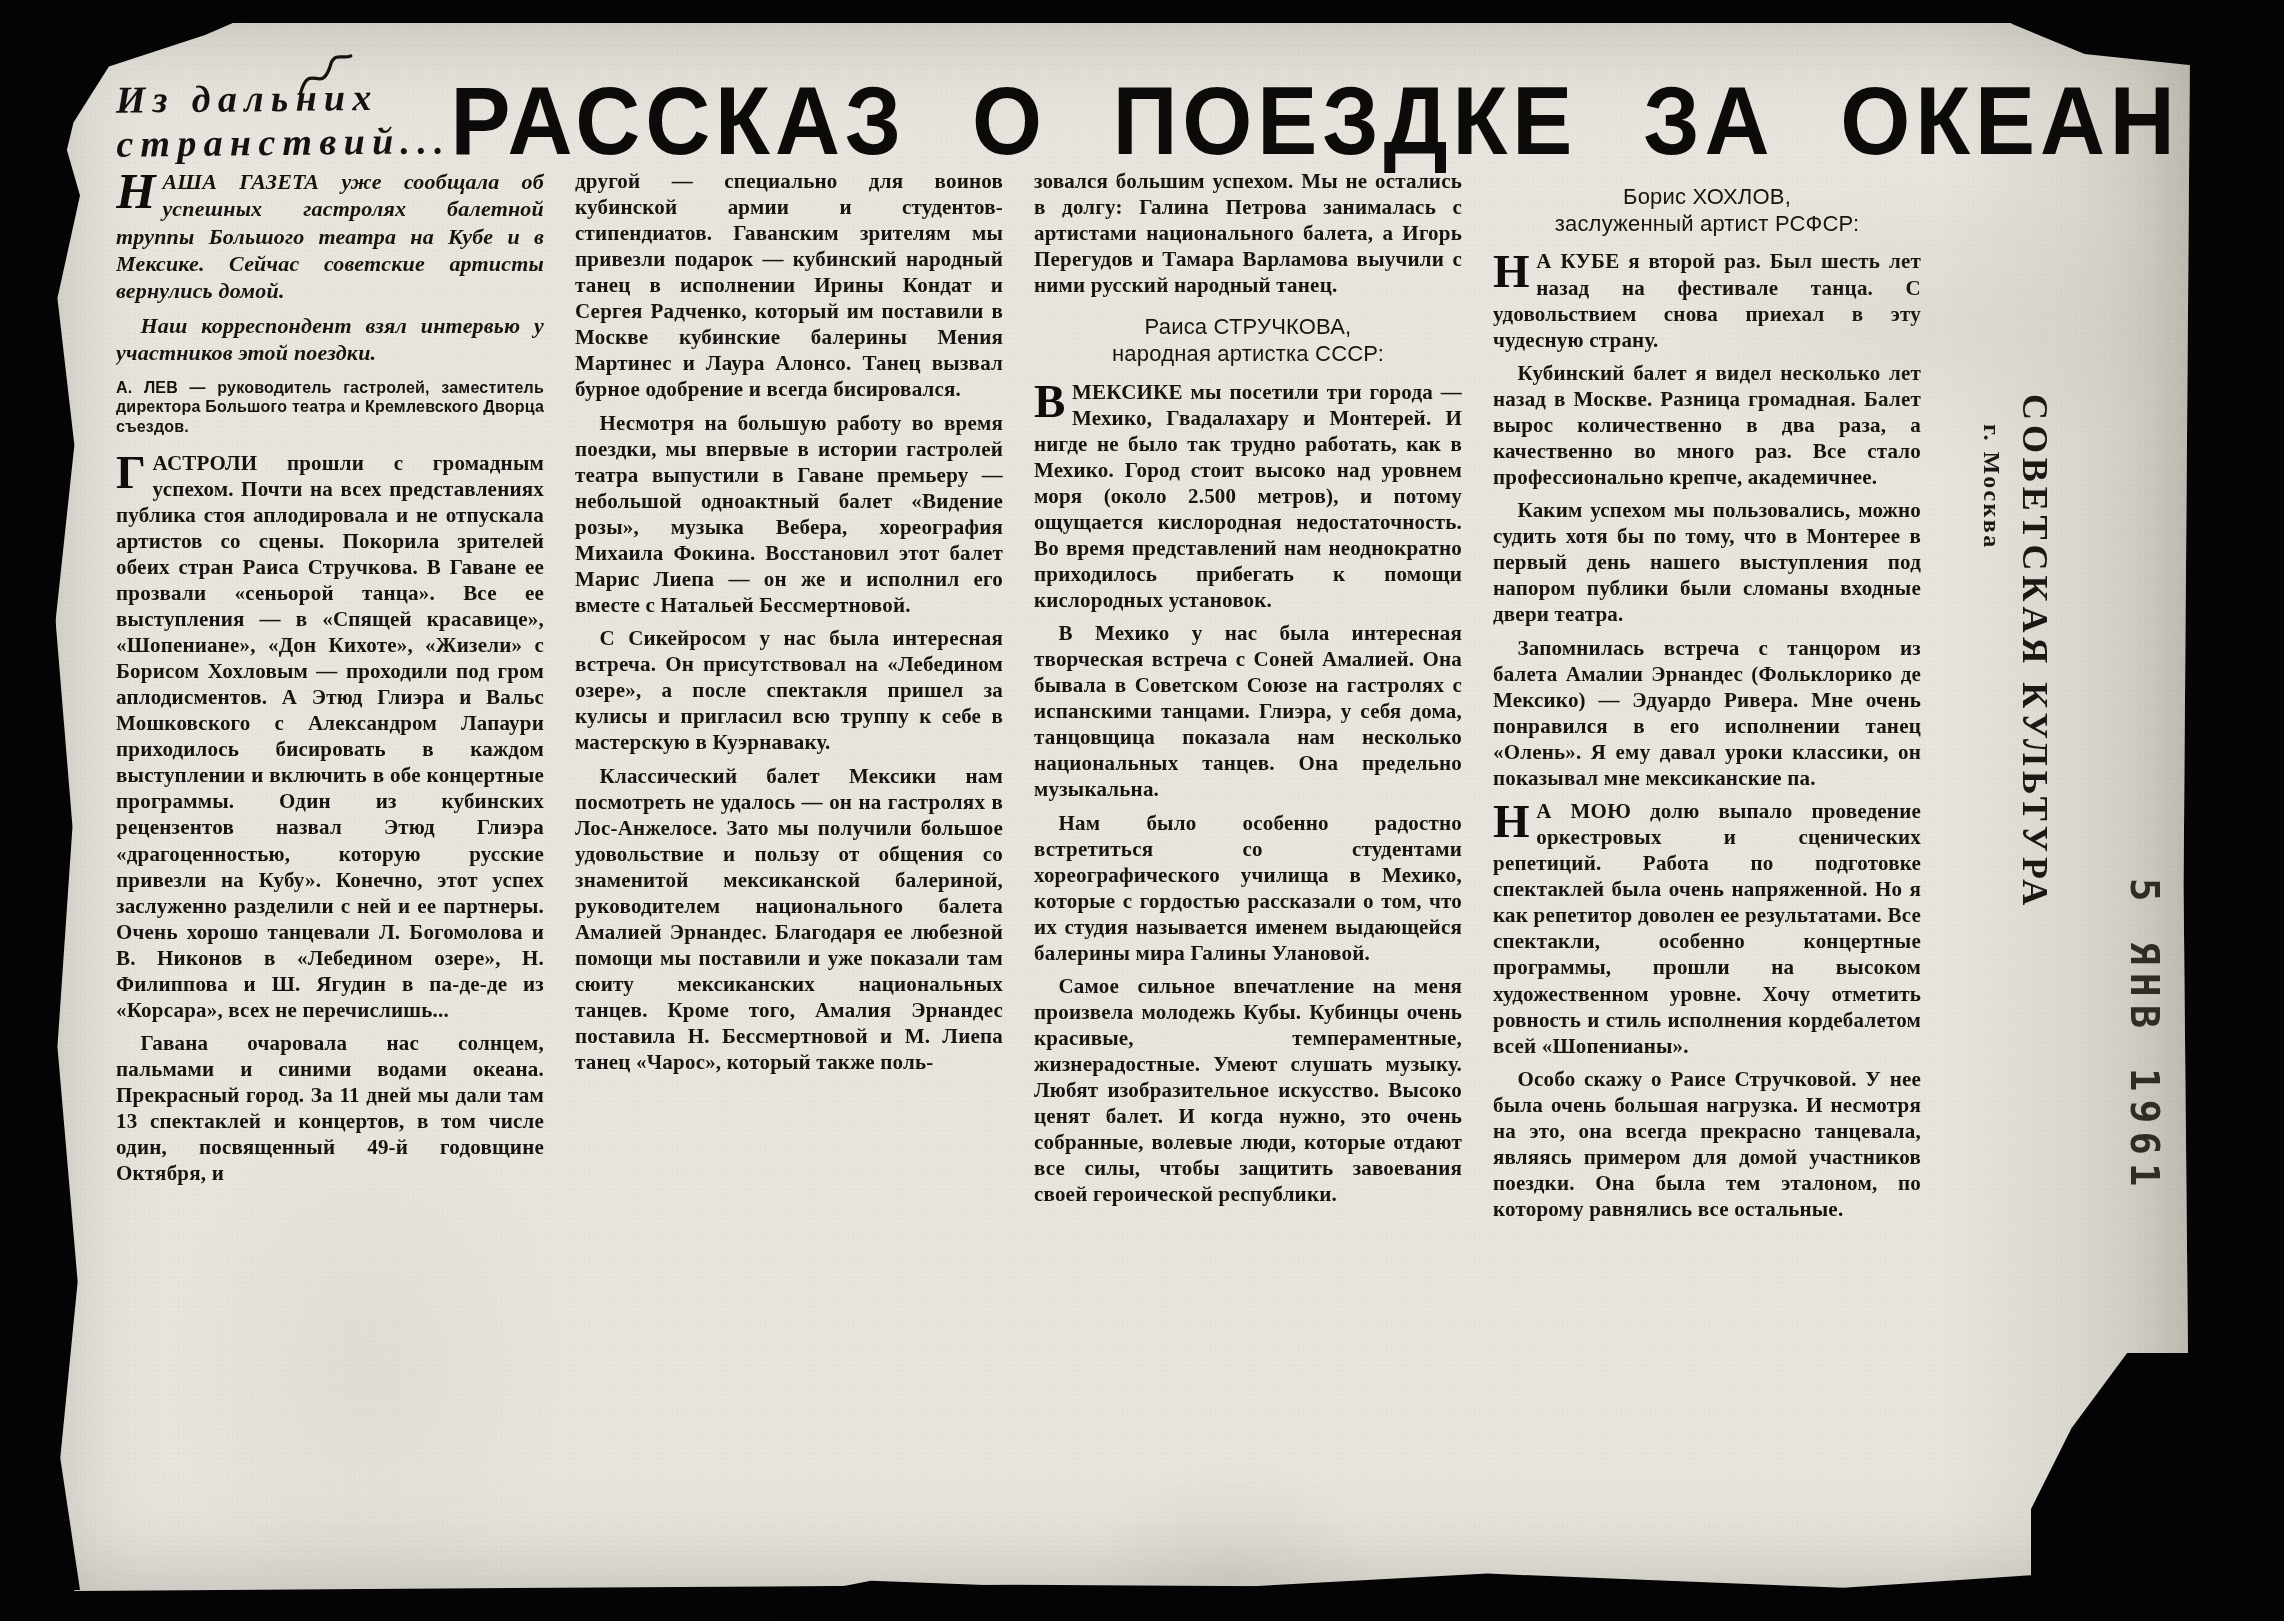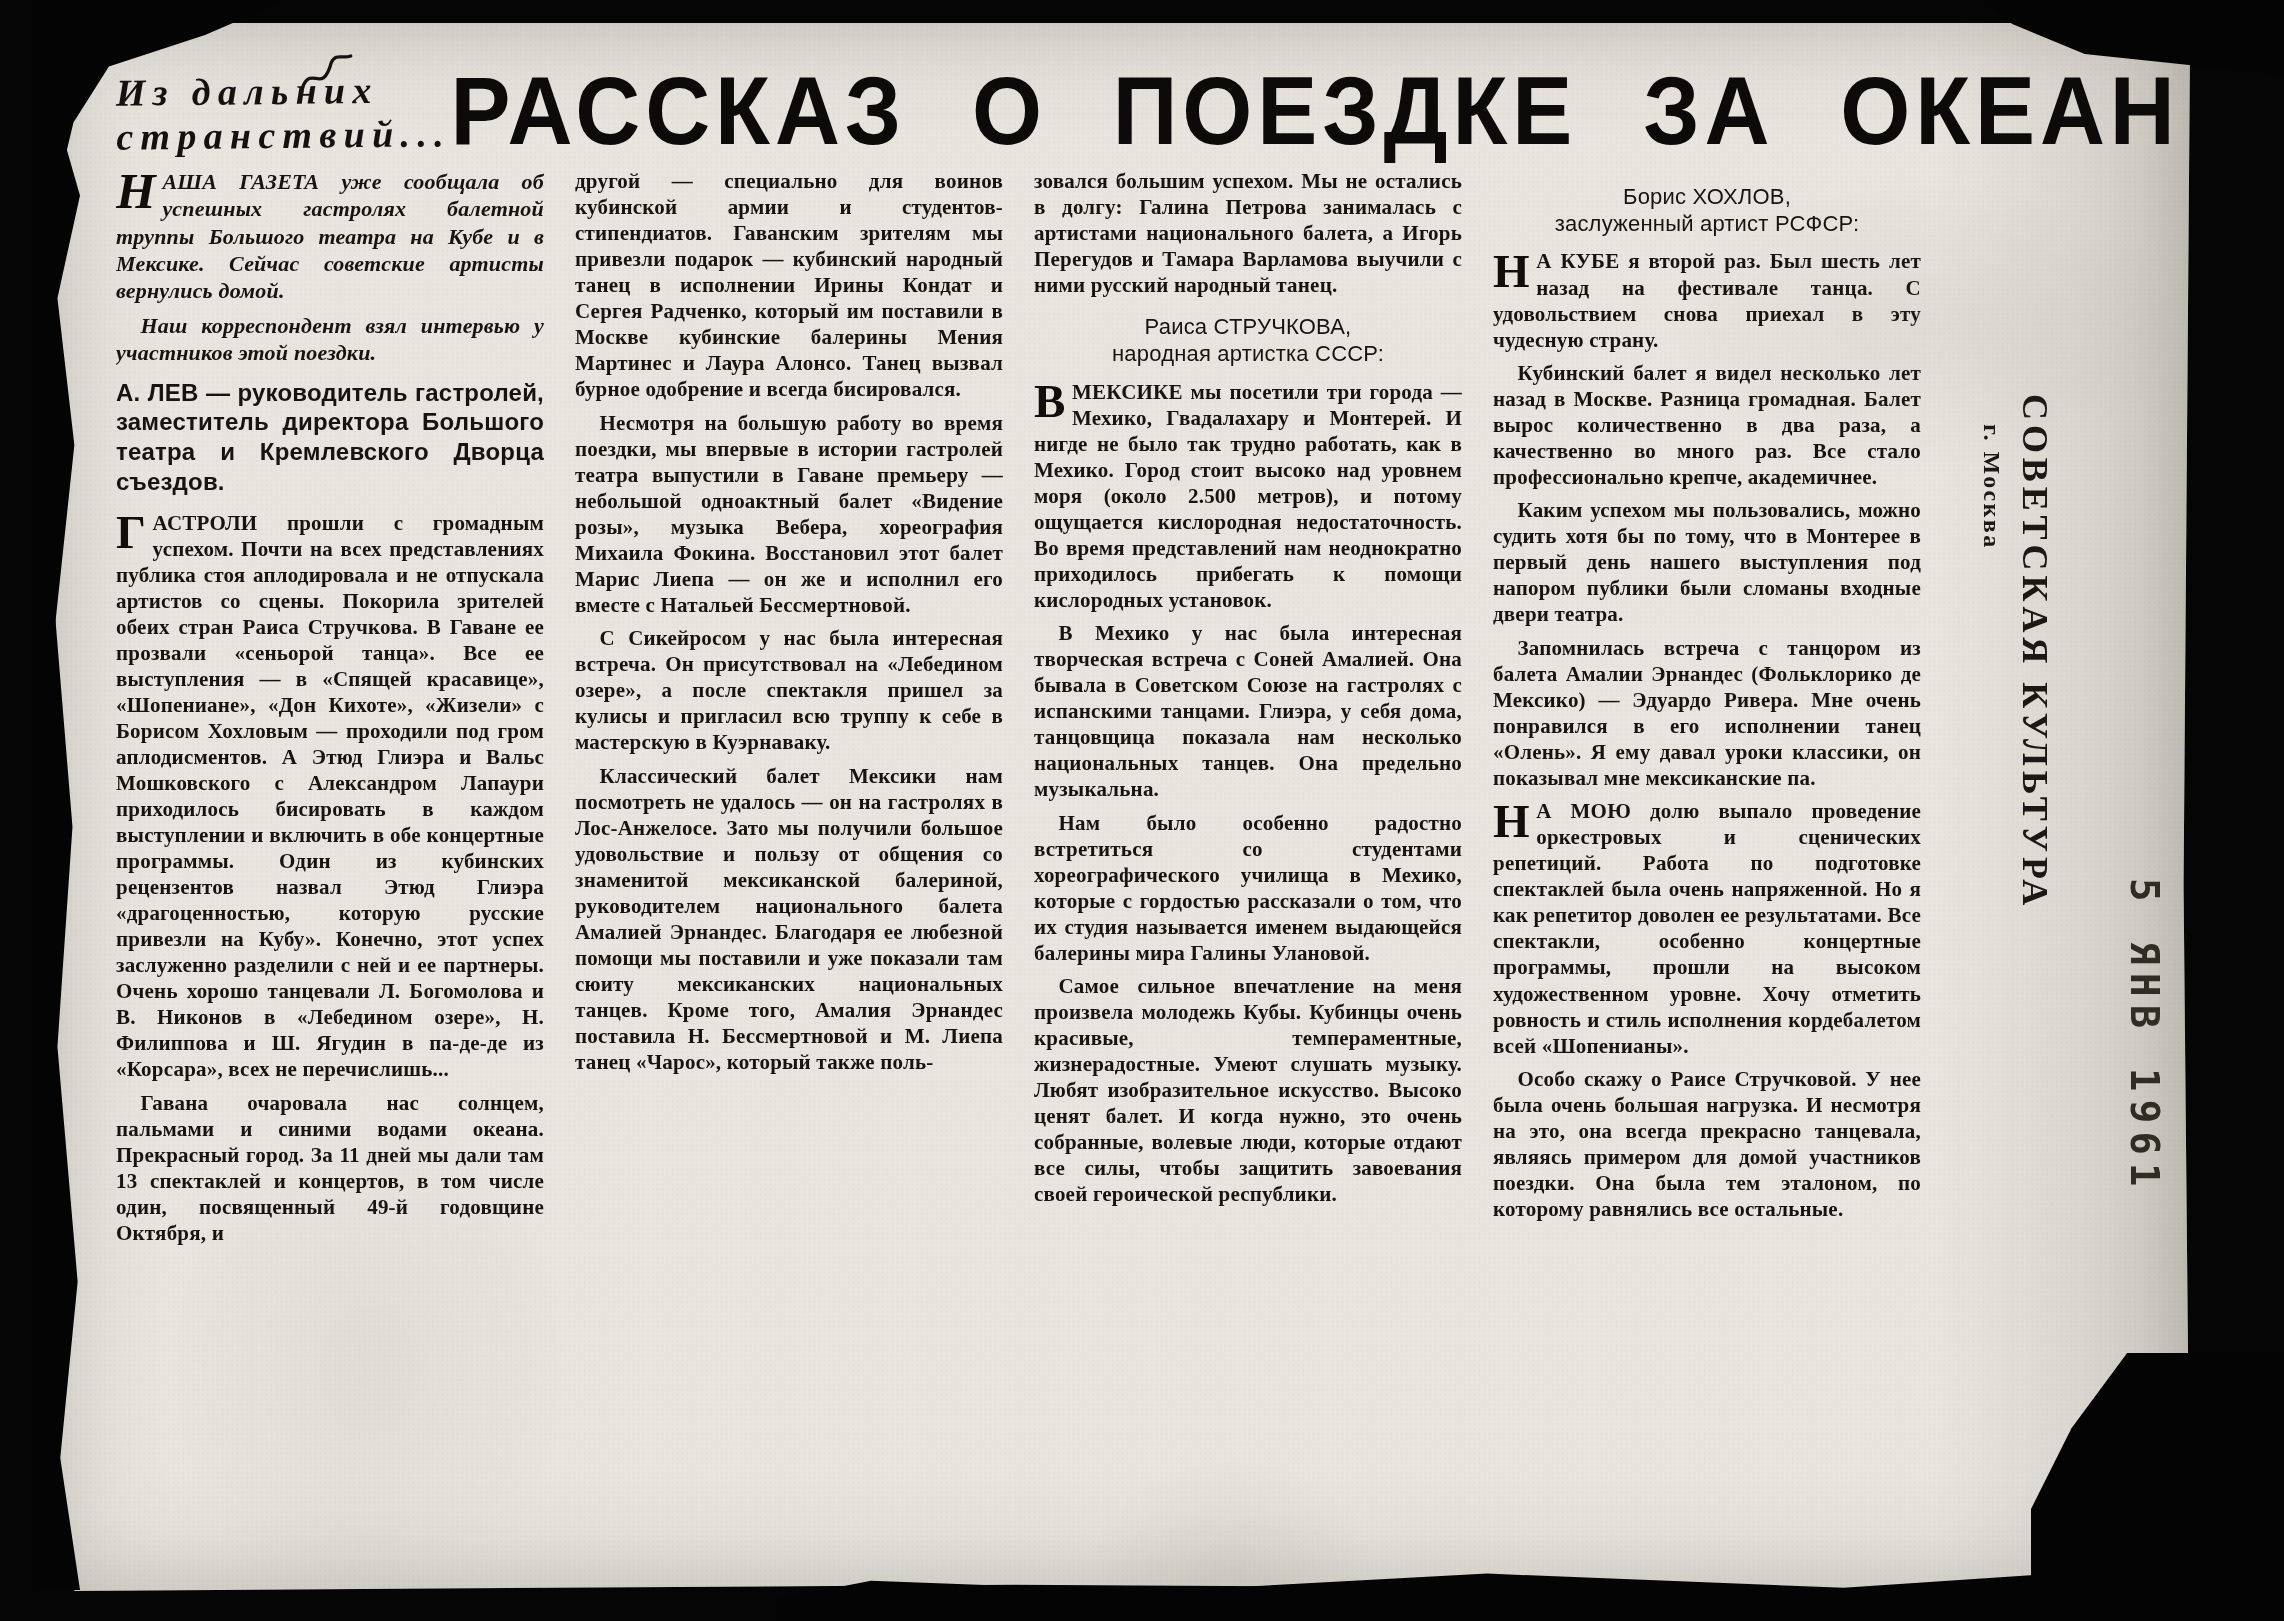--- a/index.html
+++ b/index.html
@@ -21,35 +21,35 @@
       radial-gradient(closest-side,rgba(110,105,95,.12),transparent 70%),
       radial-gradient(closest-side,rgba(110,105,95,.16),transparent 70%);
     background-size:4.9px 4.9px,734px 408px,571px 734px,408px 326px;
     background-position:0 0,1509px 98px,33px 979px,979px 1387px;
     background-repeat:repeat,no-repeat,no-repeat,no-repeat;
   }
   .strip-bg{position:absolute;right:0;top:0;width:253px;height:100%;pointer-events:none;
     background:linear-gradient(90deg,transparent,rgba(120,115,105,.22));}
 
   
-  .head-row{position:absolute;left:67px;top:28px;right:269px;height:113px;display:flex;align-items:center;}
+  .head-row{position:absolute;left:67px;top:28px;right:269px;height:113px;display:flex;align-items:flex-end;}
   .kicker{width:424px;padding-top:13px;font-family:"Liberation Serif",serif;font-style:italic;font-weight:bold;
     font-size:38px;letter-spacing:7.3px;color:#141210;line-height:1.15;transform:rotate(-.6deg);}
   .headline{flex:1;margin:0;text-align:center;font-family:"Liberation Sans",sans-serif;font-weight:bold;
     font-size:90px;line-height:1.05;letter-spacing:4.9px;word-spacing:36px;color:#0c0b0a;white-space:nowrap;
     transform:scaleY(1.08);transform-origin:top center;}
 
   
   .columns{position:absolute;left:67px;top:145px;right:269px;bottom:31px;display:flex;gap:31px;}
   .col{flex:1;overflow:hidden;font-size:21px;line-height:1.24;text-align:justify;color:#17140f;
     font-weight:600;letter-spacing:0.2px;}
   .para{margin:0 0 7.3px 0;text-indent:24.5px;}
   .para.noindent{text-indent:0;}
   .para.intro{font-style:italic;font-size:22px;}
-  .para.byline{font-family:"Liberation Sans",sans-serif;font-weight:bold;font-size:24px;text-indent:0;margin:11.4px 0 13px;}
+  .para.byline{font-family:"Liberation Sans",sans-serif;font-weight:bold;font-size:16px;text-indent:0;margin:11.4px 0 13px;}
   .para.head{font-family:"Liberation Sans",sans-serif;font-weight:normal;font-size:22px;text-align:center;
     text-indent:0;margin:16.3px 0 11.4px;line-height:1.2;}
   .dropcap{float:left;font-size:47px;line-height:.82;padding:3.3px 6.5px 0 0;font-weight:bold;color:#100e0b;}
   .intro .dropcap{font-style:italic;font-size:51px;}
 
   
   .vrot{position:absolute;transform:rotate(90deg);transform-origin:0 0;white-space:nowrap;color:#1b1914;}
   .paper-name{left:2007px;top:371px;width:473px;font-family:"Liberation Serif",serif;font-weight:bold;
     font-size:36px;letter-spacing:4.9px;}
   .city{left:1956px;top:401px;width:188px;font-family:"Liberation Serif",serif;font-weight:bold;font-size:24px;letter-spacing:2.4px;}

